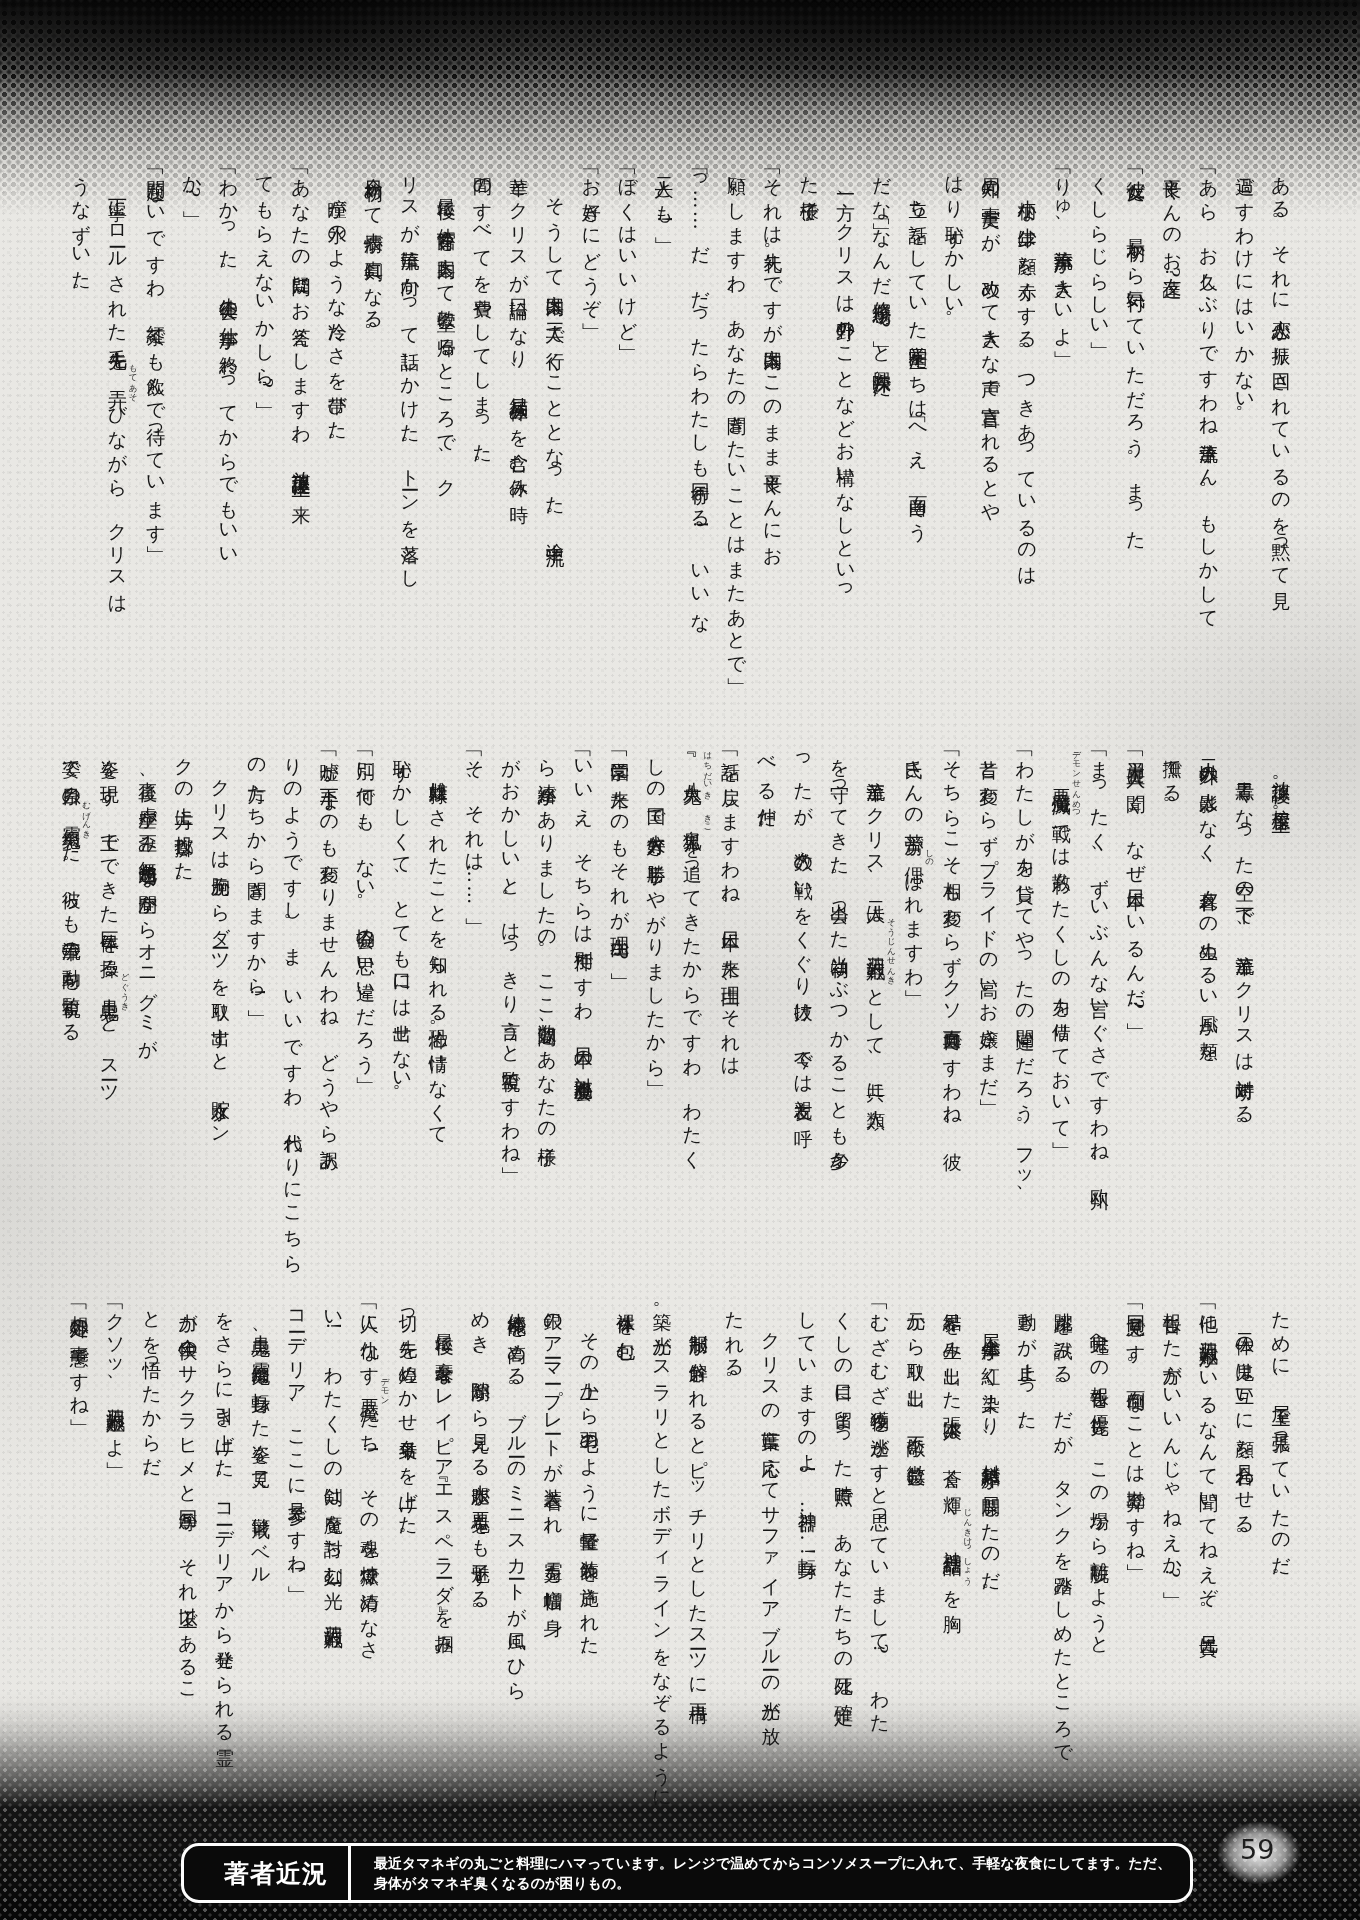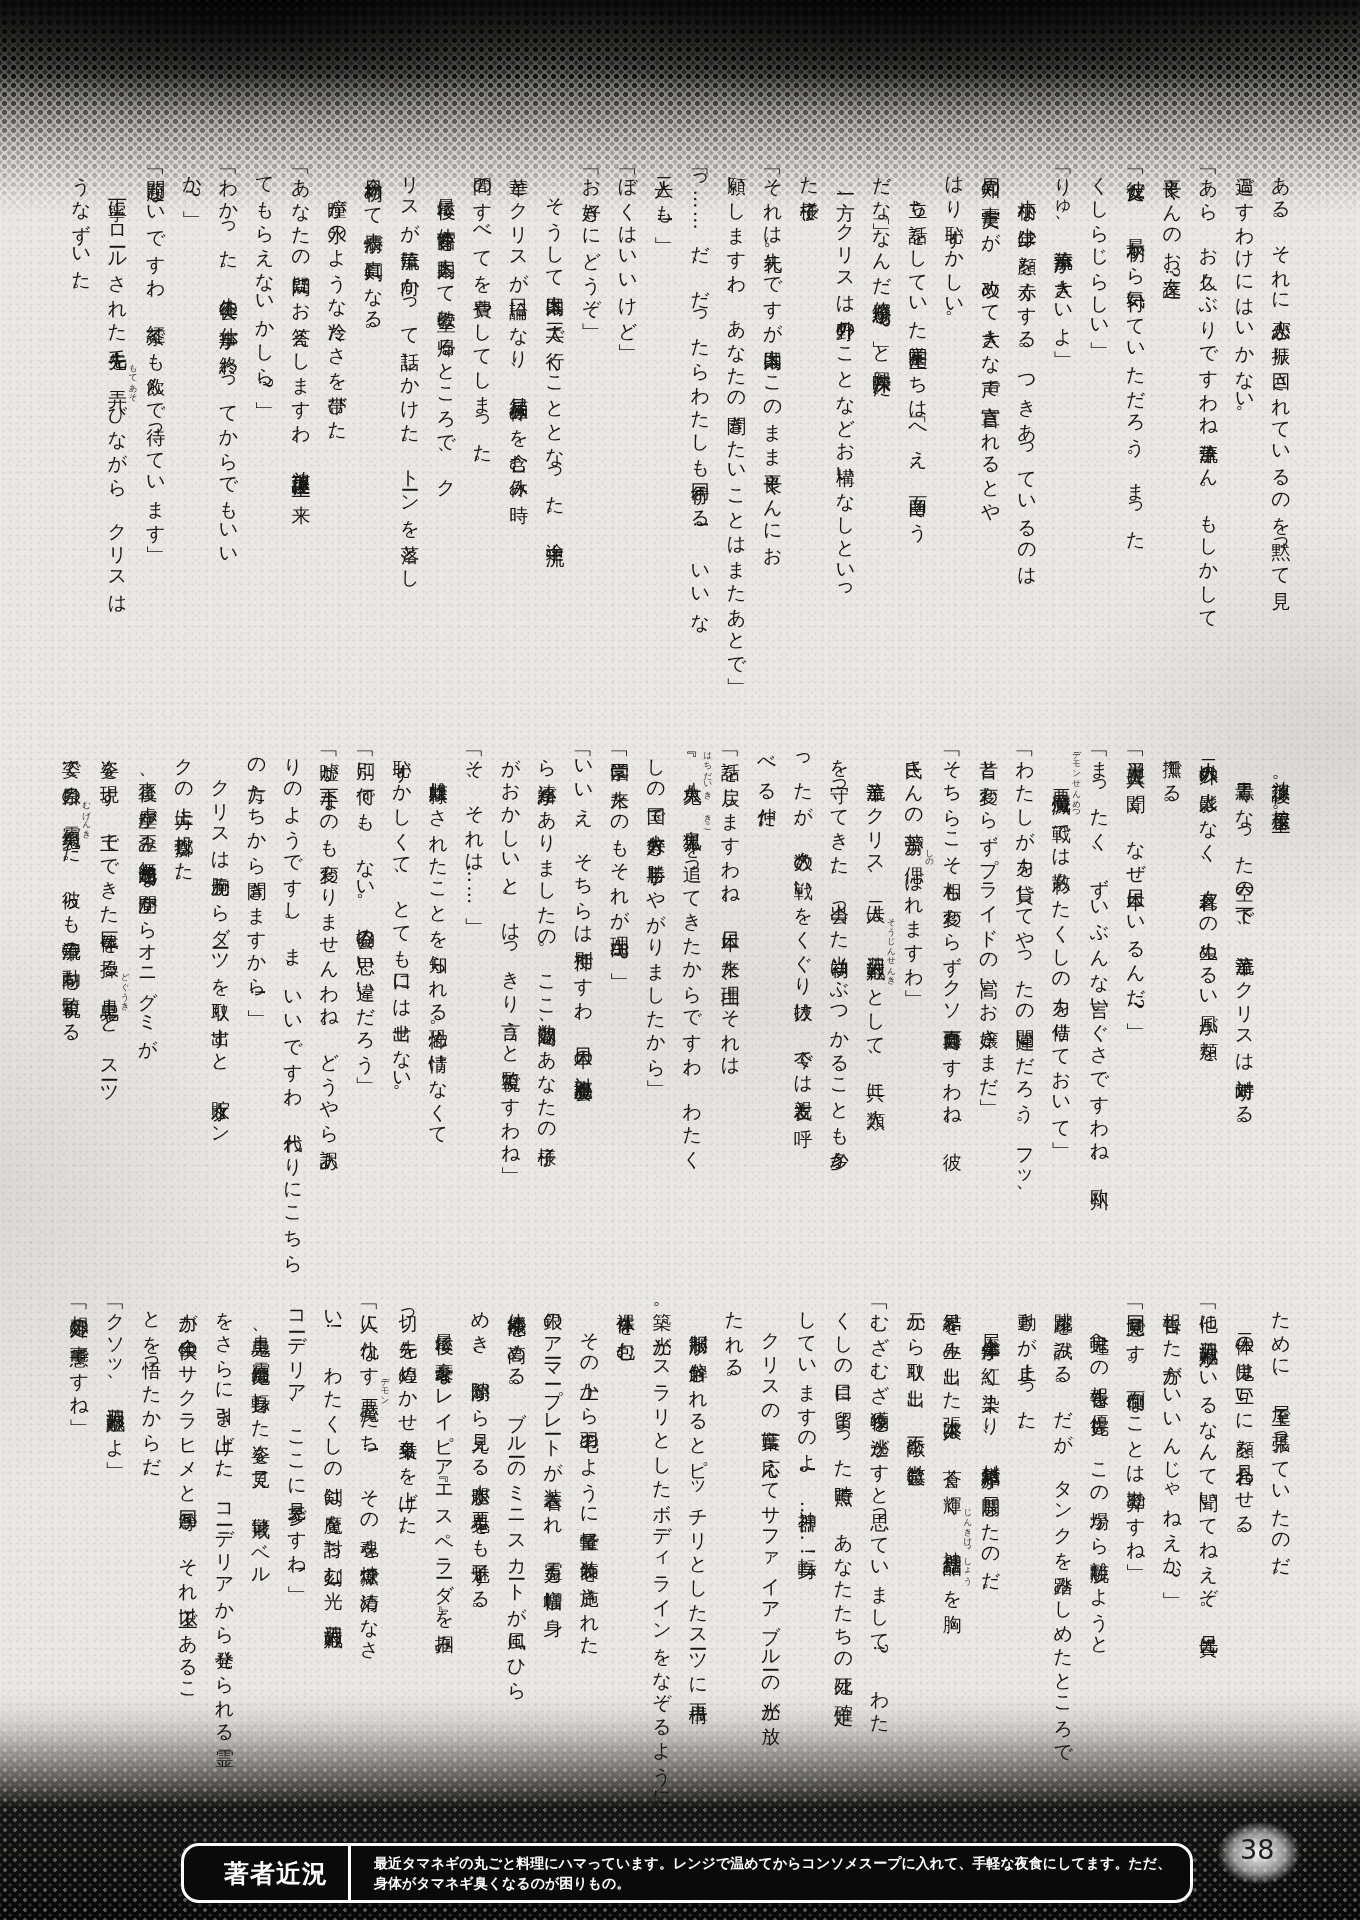--- a/index.html
+++ b/index.html
@@ -228,14 +228,14 @@
       <p class="col">「クソッ、装刃戦姫かよ」</p>
       <p class="col">「想定外の事態ですね」</p>
     </div>
 
   <div class="author-bar">
     <div class="label">著者近況</div>
     <div class="note">最近タマネギの丸ごと料理にハマっています。レンジで温めてからコンソメスープに入れて、手軽な夜食にしてます。ただ、身体がタマネギ臭くなるのが困りもの。</div>
   </div>
 
   <div class="page-glow"></div>
-  <div class="page-number">38</div>
+  <div class="page-number">59</div>
 </div>
 
 </body></html>

